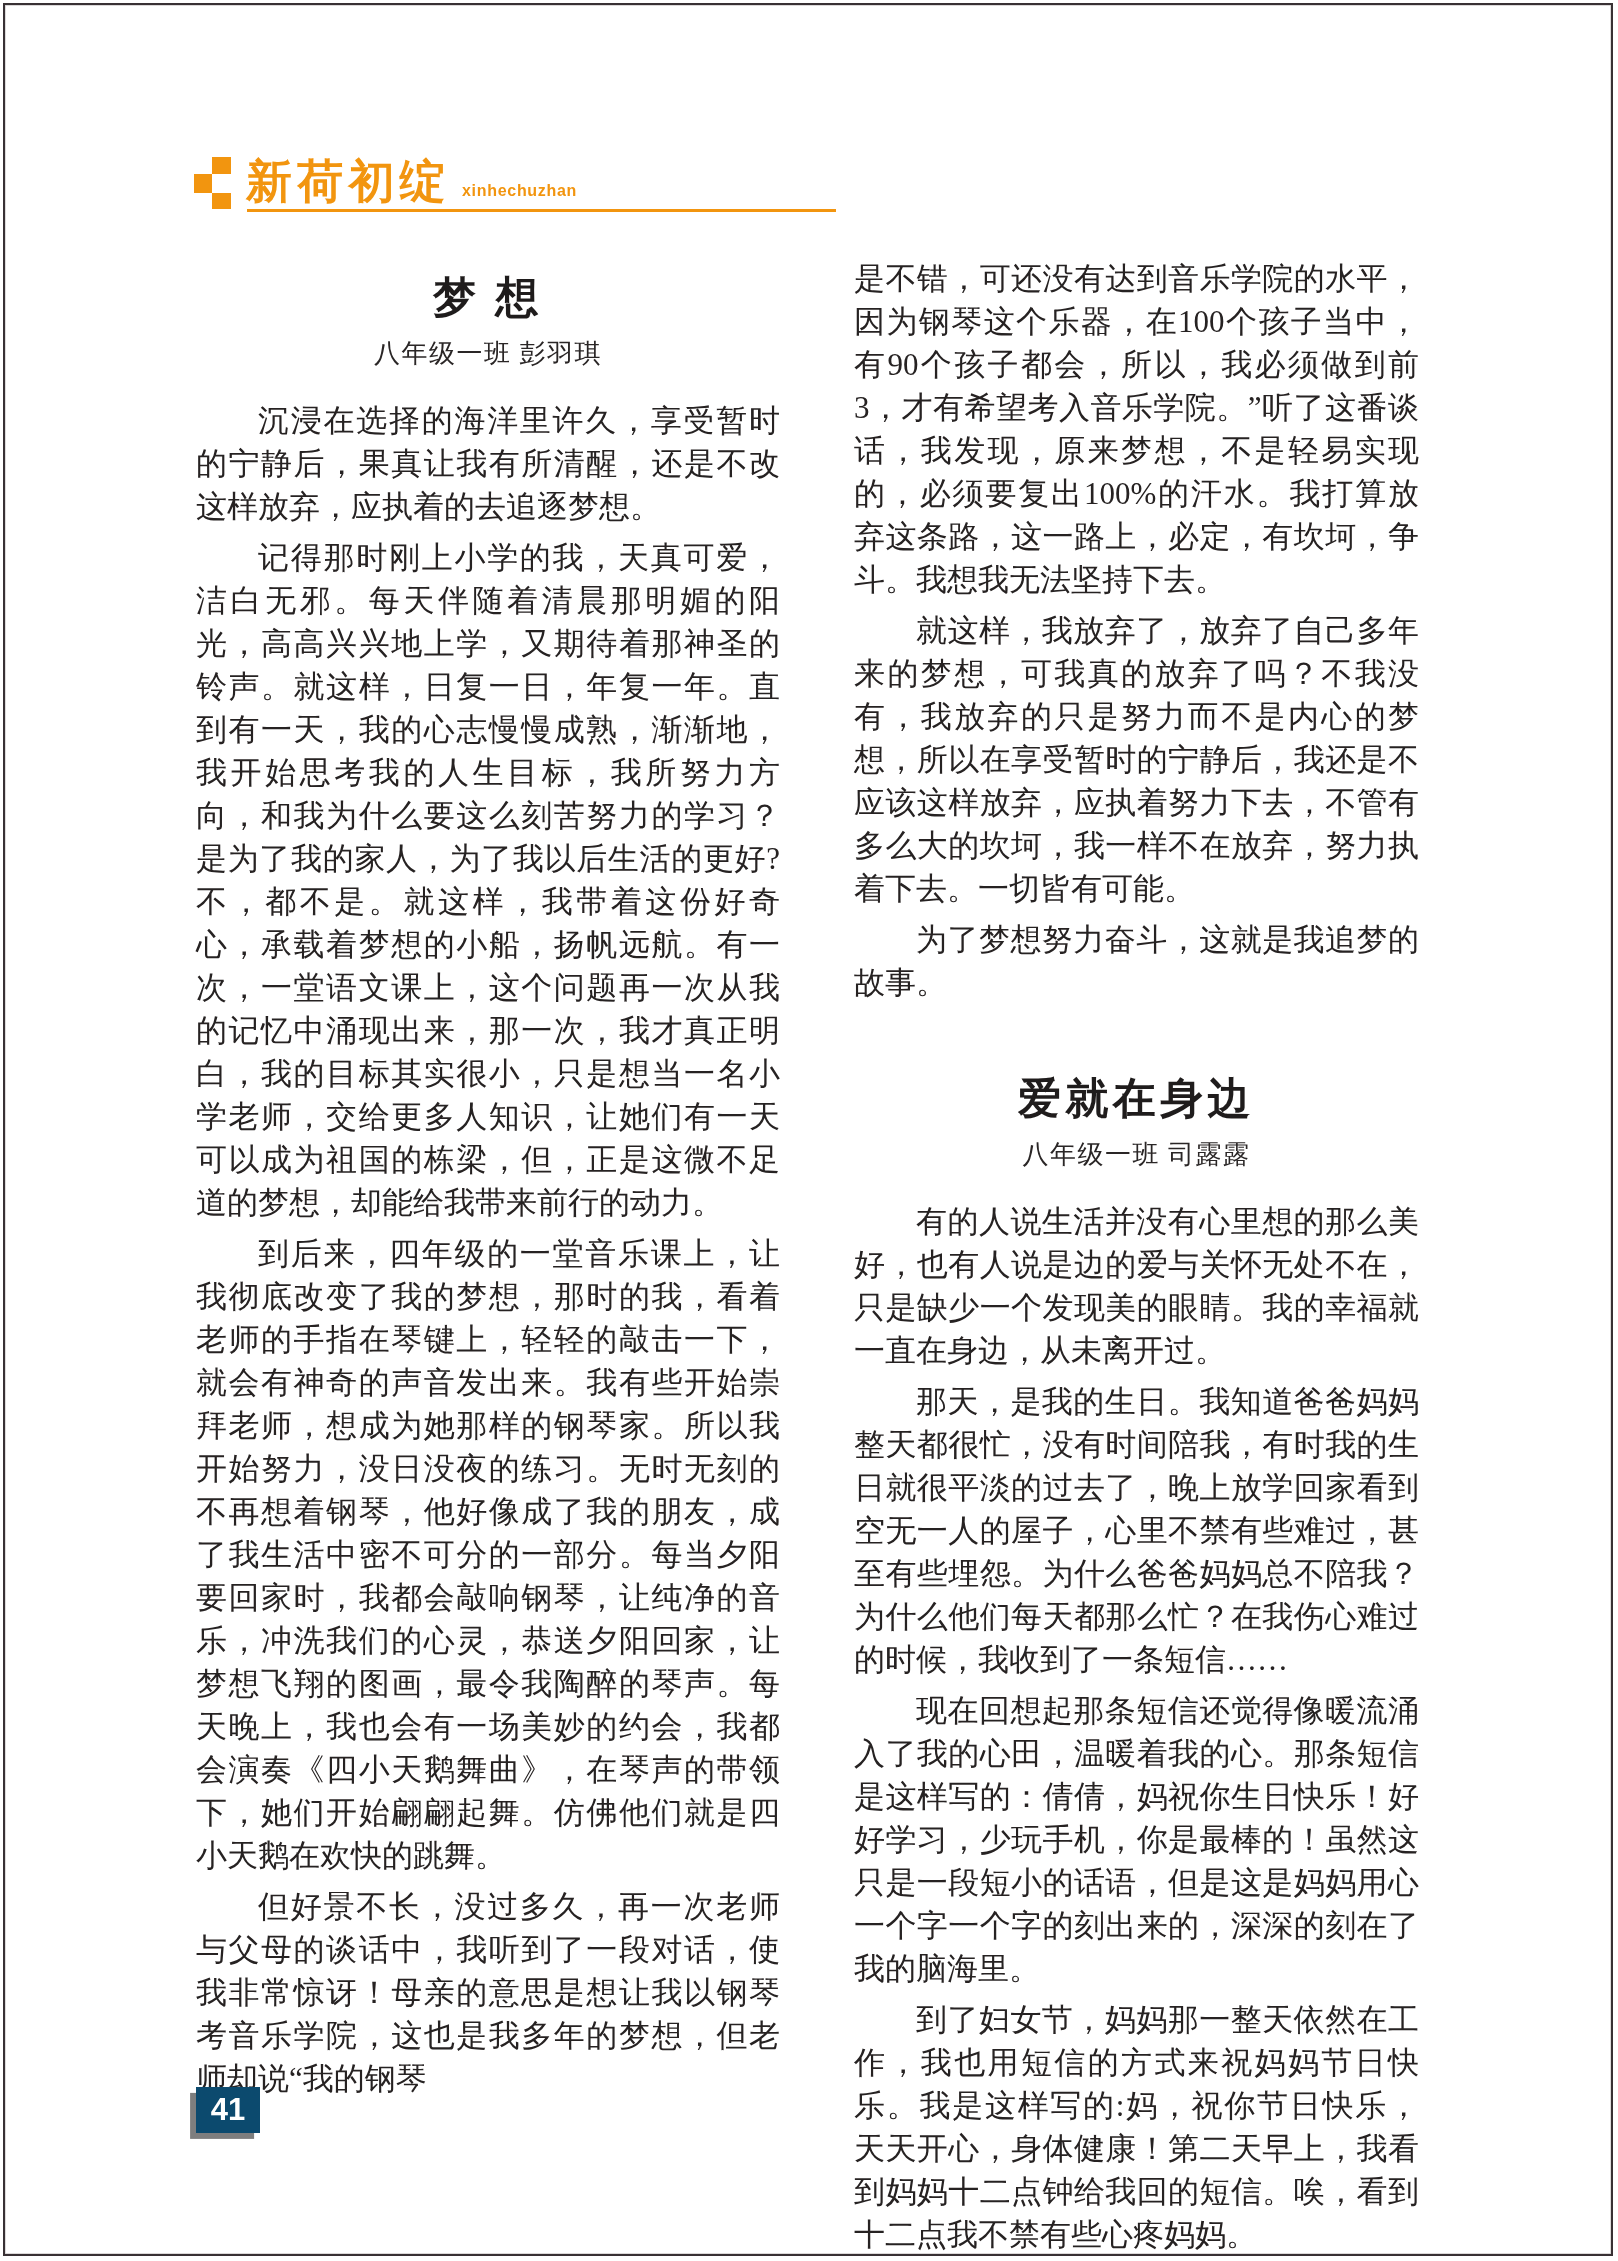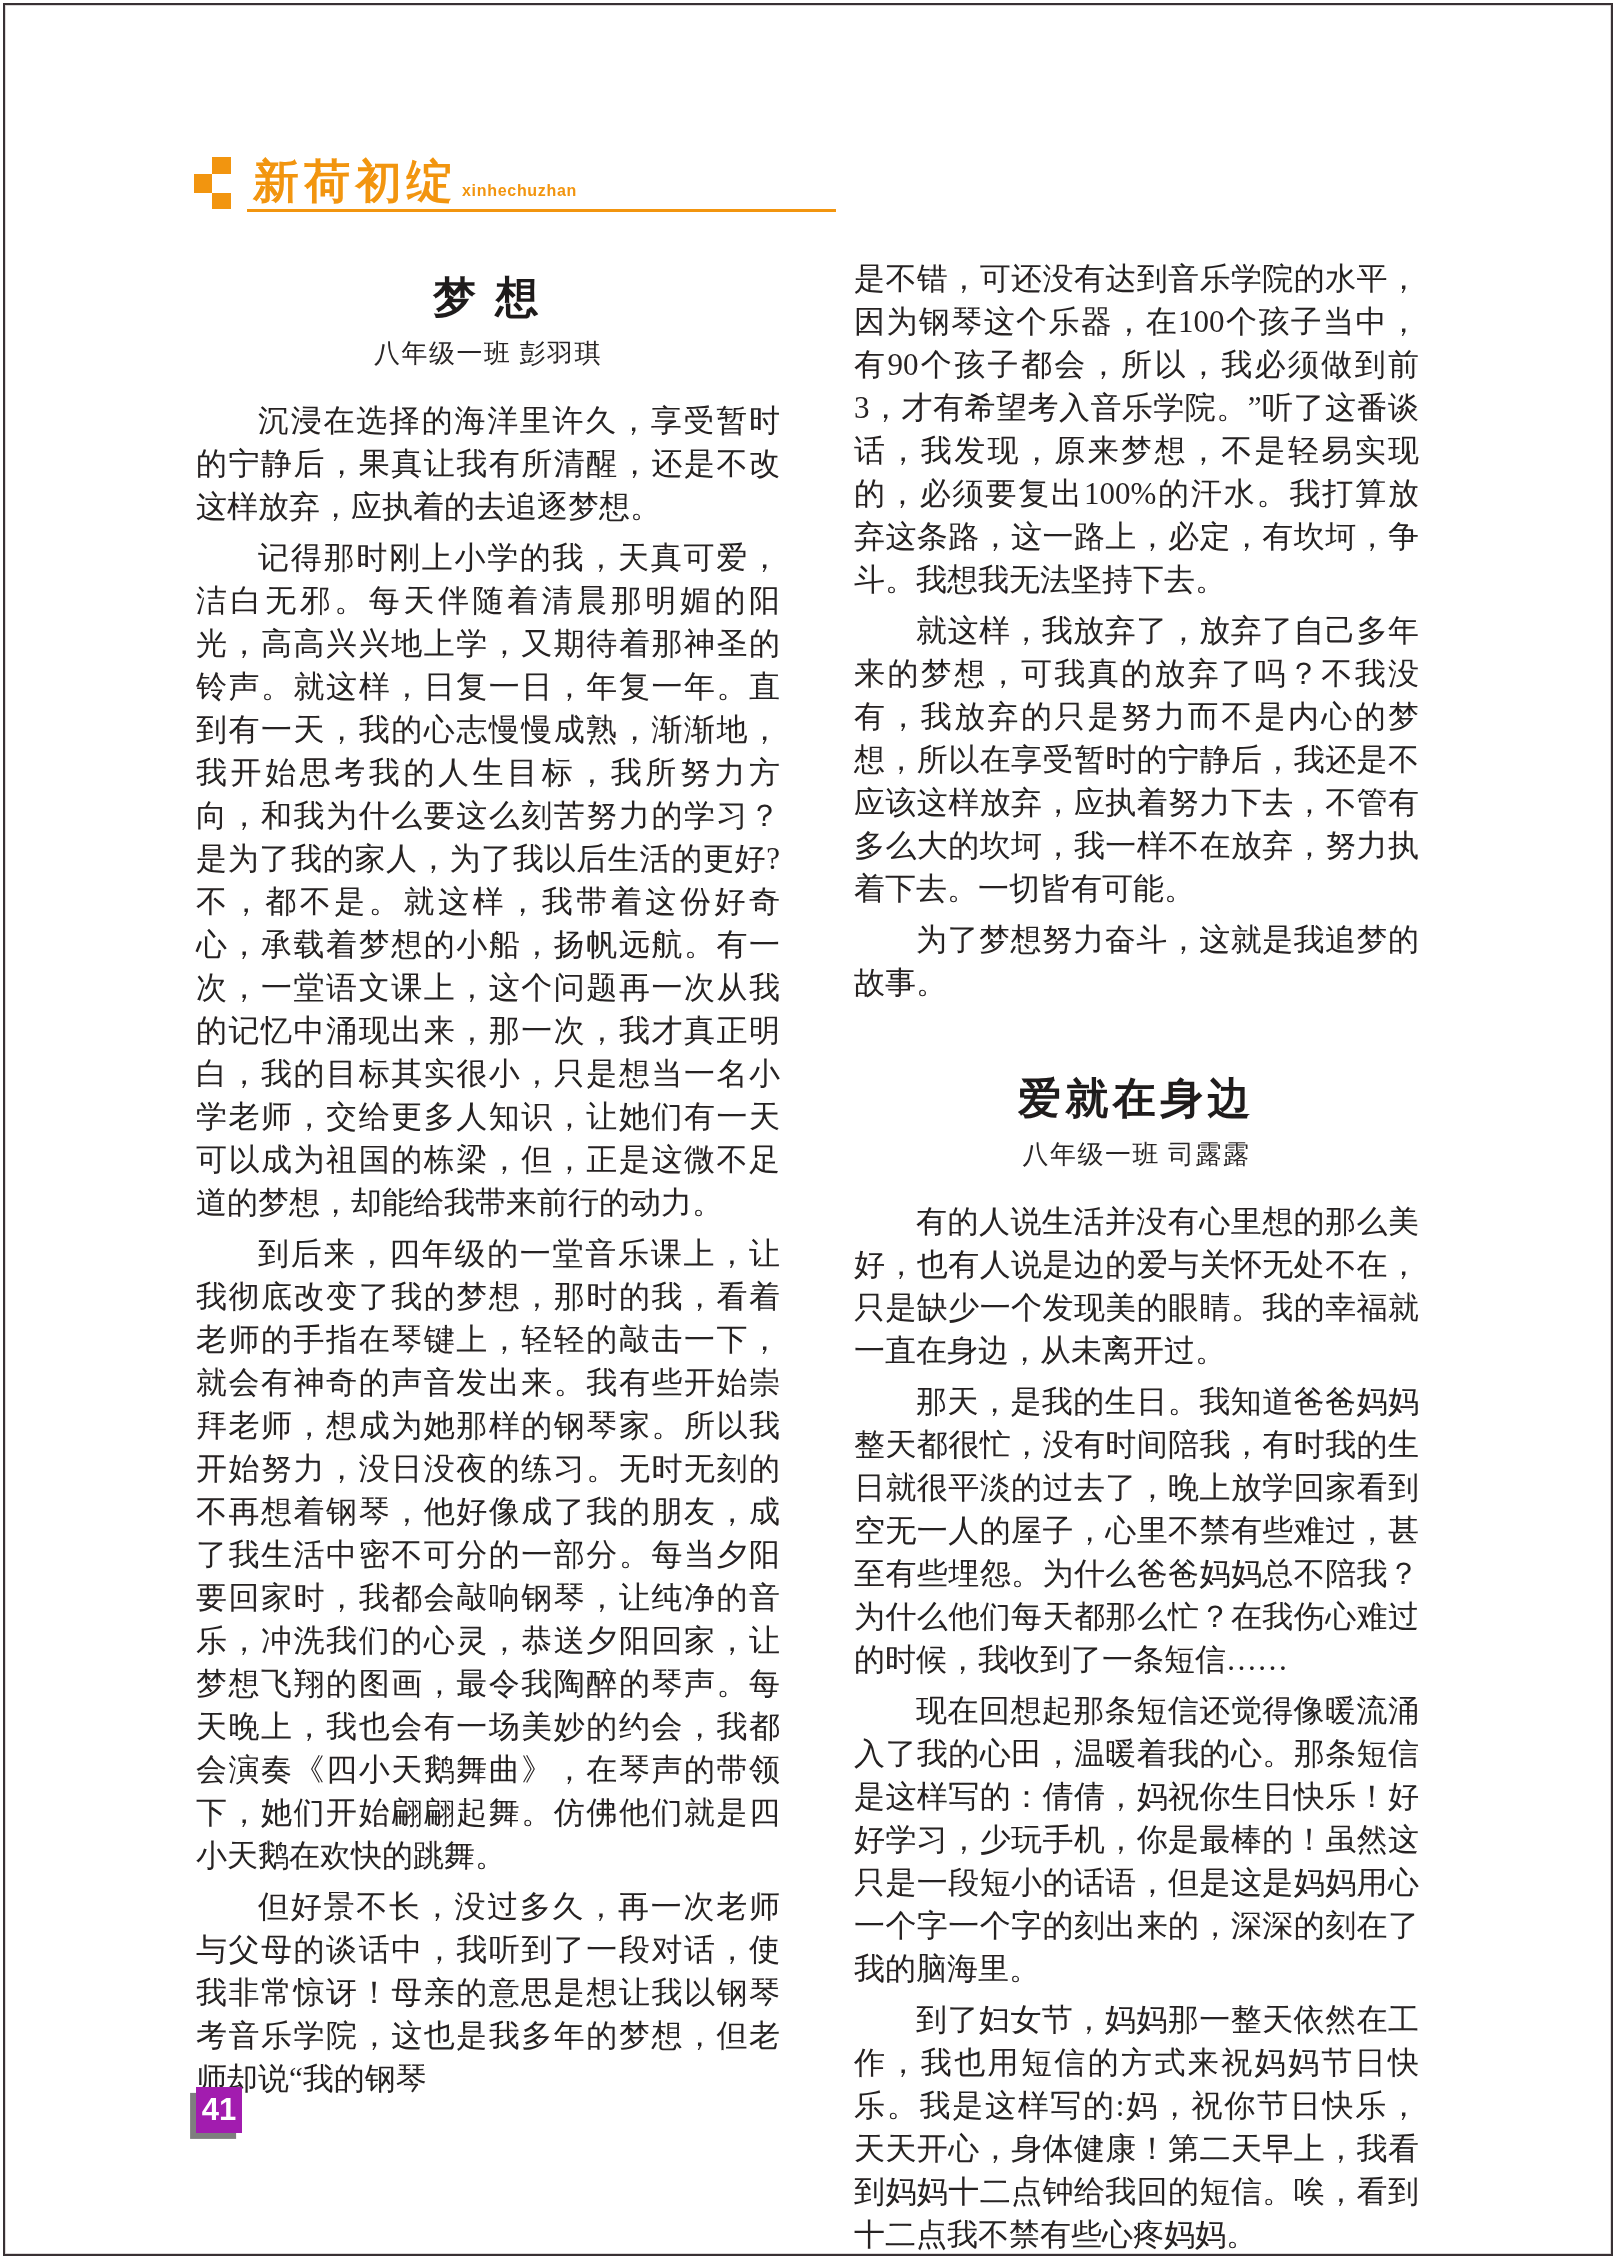--- a/index.html
+++ b/index.html
@@ -16,21 +16,21 @@
     pointer-events:none;
   }
   
   .header{position:absolute;left:188px;top:155px;width:648px;height:66px;}
   .logo{position:absolute;left:5.9px;top:1.5px;width:46px;height:53px;}
   .logo .sq{position:absolute;background:#F2950F;}
   .logo .sq1{left:18.4px;top:0;width:18.4px;height:17px;}
   .logo .sq2{left:0;top:17px;width:18.4px;height:19px;}
   .logo .sq3{left:18.4px;top:36px;width:18.4px;height:16px;}
   .header-title{
-    position:absolute;left:65px;top:0px;
+    position:absolute;left:58px;top:0px;
     font-family:"Liberation Sans","DejaVu Sans",sans-serif;
     font-weight:bold;font-size:46px;line-height:53px;color:#F2950F;
     letter-spacing:5.2px;white-space:nowrap;
   }
   .header-pinyin{
     position:absolute;left:274px;top:26.5px;
     font-family:"Liberation Sans","DejaVu Sans",sans-serif;
     font-weight:bold;font-size:16px;color:#F2950F;letter-spacing:0.7px;
     white-space:nowrap;
   }
@@ -47,22 +47,22 @@
   }
   .essay-author{
     font-size:26px;text-align:center;line-height:34px;color:#2a2626;
     margin:11.8px 0 28px 0;letter-spacing:1.5px;
   }
   .col p{margin:8px;text-indent:2em;}
   .col p.no-indent{text-indent:0;}
   .essay2-head{margin-top:68px;}
   
   .page-num{
-    position:absolute;left:196px;top:2087px;width:46px;height:46px;
-    background:#a21caf;box-shadow:-5.9px 5.9px 0 #7e7e7e;
+    position:absolute;left:196px;top:2087px;width:64px;height:46px;
+    background:#0c4a6e;box-shadow:-5.9px 5.9px 0 #7e7e7e;
     color:#ffffff;font-family:"Liberation Sans","DejaVu Sans",sans-serif;
     font-size:31px;font-weight:bold;display:flex;align-items:center;justify-content:center;
   }
 </style>
 </head>
 <body>
 
 <div class="frame"></div>
 
 <div class="header">

